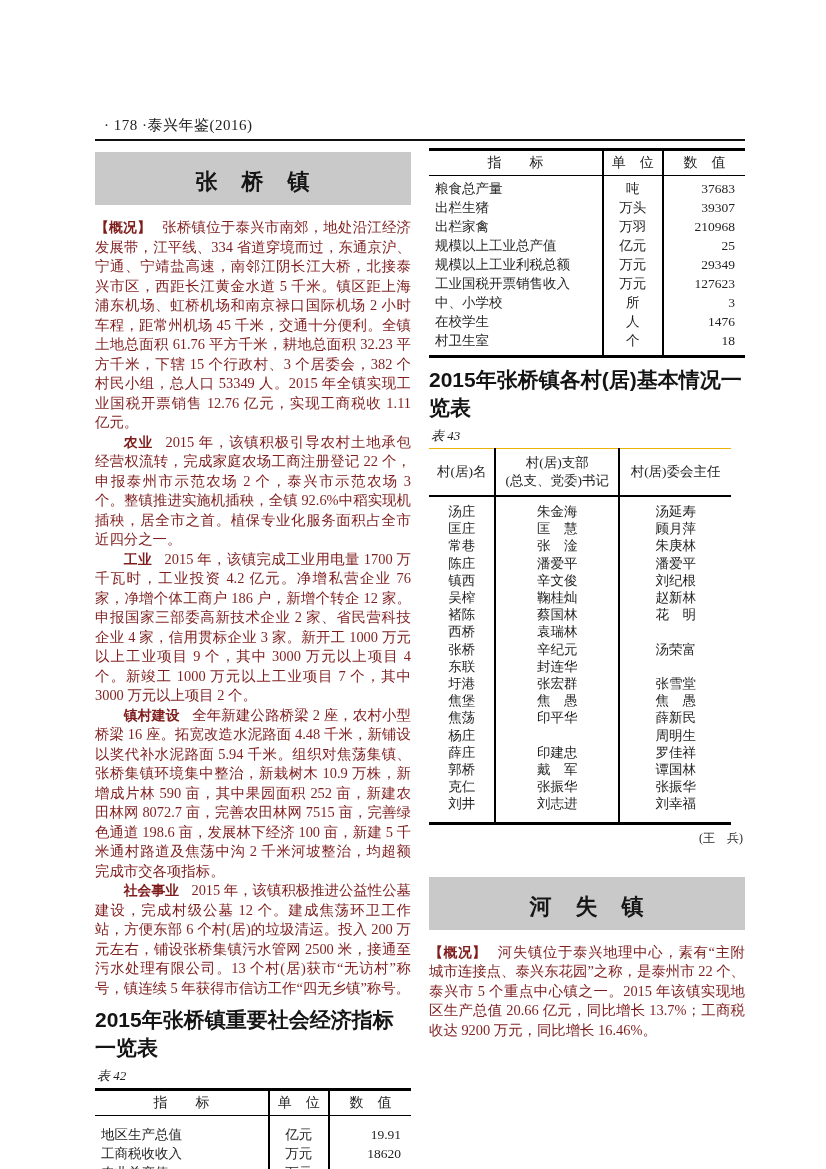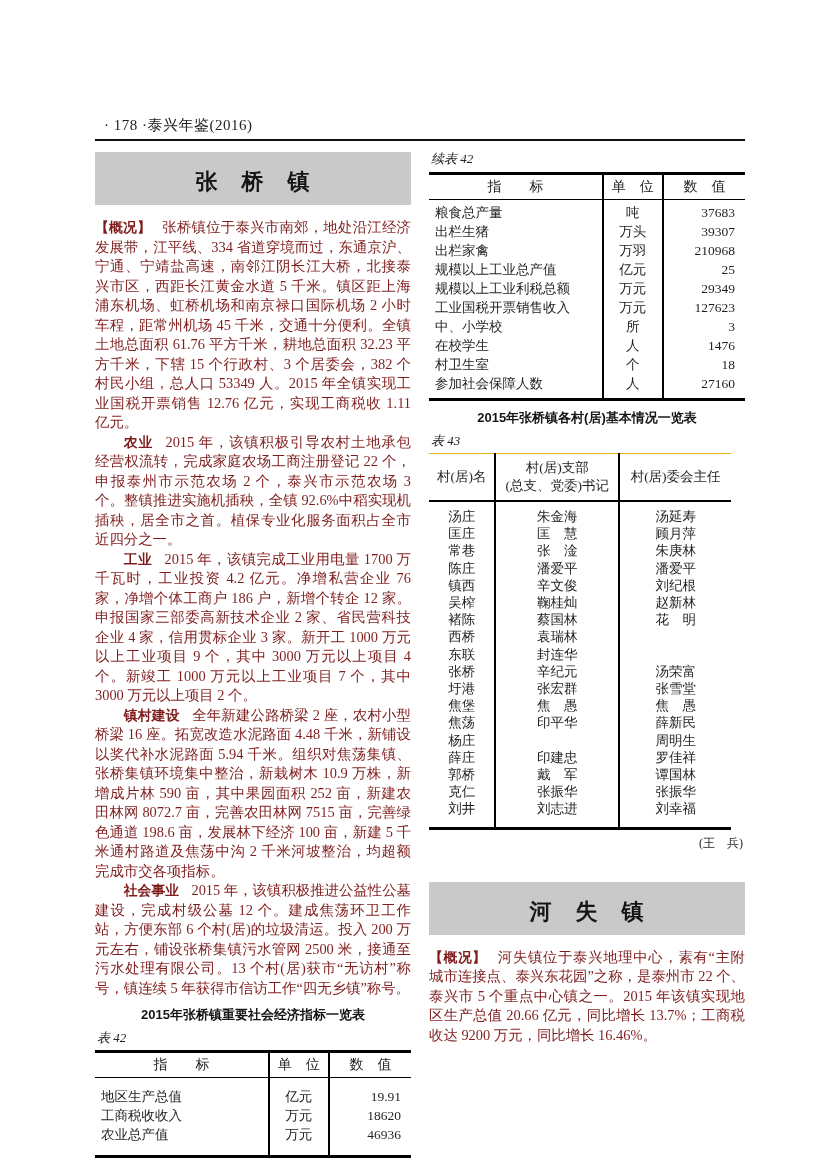--- a/index.html
+++ b/index.html
@@ -34,21 +34,21 @@
   }
   .para.indent{text-indent:2em;}
   .para .label{
     font-weight:bold;margin-right:0.8em;
     font-family:"Liberation Sans","DejaVu Sans",sans-serif;font-size:13.8px;
   }
   .para .label.sub{margin-right:0.9em;}
 
   .table-title{
     font-family:"Liberation Sans","DejaVu Sans",sans-serif;
-    font-weight:bold;font-size:13px;text-align:center;margin-top:8px;color:#141414;
+    font-weight:bold;font-size:21px;margin-top:8px;color:#141414;
   }
   .table-caption{
     font-style:italic;font-size:13px;margin:5px 0 3px 2px;color:#222;
   }
 
   table{border-collapse:collapse;}
   .stat-table{
     width:100%;
     border-top:3px solid #000;border-bottom:3px solid #000;
     font-size:13.5px;color:#1f1f1f;
@@ -145,21 +145,20 @@
           <tr>
             <td>农业总产值</td>
             <td>万元</td>
             <td>46936</td>
           </tr>
         </tbody>
     </table>
   </div>
 
   <div class="col col-right">
-    <div class="table-caption cont">续表 42</div>
 
     <table class="stat-table cont-table">
       <colgroup>
           <col class="c1">
           <col class="c2">
           <col class="c3">
         </colgroup>
       <thead>
         <tr>
           <th>指　　标</th>
@@ -205,25 +204,20 @@
           </tr>
           <tr>
             <td>在校学生</td>
             <td>人</td>
             <td>1476</td>
           </tr>
           <tr>
             <td>村卫生室</td>
             <td>个</td>
             <td>18</td>
-          </tr>
-          <tr>
-            <td>参加社会保障人数</td>
-            <td>人</td>
-            <td>27160</td>
           </tr>
         </tbody>
     </table>
 
     <div class="table-title">2015年张桥镇各村(居)基本情况一览表</div>
     <div class="table-caption">表 43</div>
 
     <table class="village-table">
       <colgroup>
           <col class="v1">
@@ -273,30 +267,30 @@
             <td>褚陈</td>
             <td>蔡国林</td>
             <td>花　明</td>
           </tr>
           <tr>
             <td>西桥</td>
             <td>袁瑞林</td>
             <td></td>
           </tr>
           <tr>
+            <td>张桥</td>
+            <td>辛纪元</td>
+            <td>汤荣富</td>
+          </tr>
+          <tr>
             <td>东联</td>
             <td>封连华</td>
             <td></td>
           </tr>
           <tr>
-            <td>张桥</td>
-            <td>辛纪元</td>
-            <td>汤荣富</td>
-          </tr>
-          <tr>
             <td>圩港</td>
             <td>张宏群</td>
             <td>张雪堂</td>
           </tr>
           <tr>
             <td>焦堡</td>
             <td>焦　愚</td>
             <td>焦　愚</td>
           </tr>
           <tr>

